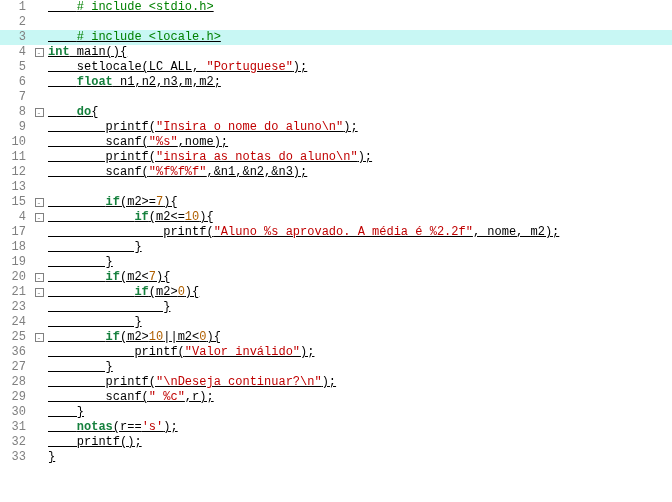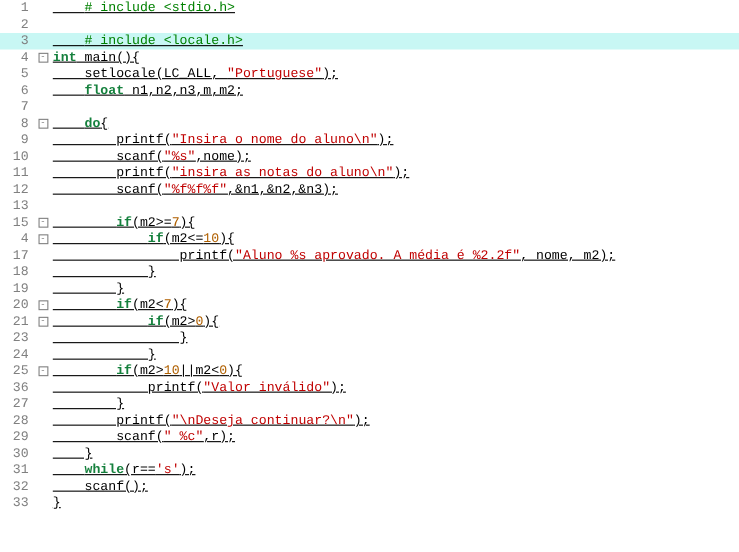--- a/index.html
+++ b/index.html
@@ -72,16 +72,16 @@
     <div class="line"><div class="gutter">20</div><div class="fold"><div class="fold-box">-</div></div><div class="code"><span>        </span><span class="tk-kw">if</span><span>(m2&lt;</span><span class="tk-num">7</span><span>){</span></div></div>
     <div class="line"><div class="gutter">21</div><div class="fold"><div class="fold-box">-</div></div><div class="code"><span>            </span><span class="tk-kw">if</span><span>(m2&gt;</span><span class="tk-num">0</span><span>){</span></div></div>
     <div class="line"><div class="gutter">23</div><div class="fold"></div><div class="code"><span>                }</span></div></div>
     <div class="line"><div class="gutter">24</div><div class="fold"></div><div class="code"><span>            }</span></div></div>
     <div class="line"><div class="gutter">25</div><div class="fold"><div class="fold-box">-</div></div><div class="code"><span>        </span><span class="tk-kw">if</span><span>(m2&gt;</span><span class="tk-num">10</span><span>||m2&lt;</span><span class="tk-num">0</span><span>){</span></div></div>
     <div class="line"><div class="gutter">36</div><div class="fold"></div><div class="code"><span>            printf(</span><span class="tk-str">"Valor inválido"</span><span>);</span></div></div>
     <div class="line"><div class="gutter">27</div><div class="fold"></div><div class="code"><span>        }</span></div></div>
     <div class="line"><div class="gutter">28</div><div class="fold"></div><div class="code"><span>        printf(</span><span class="tk-str">"\nDeseja continuar?\n"</span><span>);</span></div></div>
     <div class="line"><div class="gutter">29</div><div class="fold"></div><div class="code"><span>        scanf(</span><span class="tk-str">" %c"</span><span>,r);</span></div></div>
     <div class="line"><div class="gutter">30</div><div class="fold"></div><div class="code"><span>    }</span></div></div>
-    <div class="line"><div class="gutter">31</div><div class="fold"></div><div class="code"><span>    </span><span class="tk-kw">while</span><span>(r==</span><span class="tk-str">'s'</span><span>);</span></div></div>
-    <div class="line"><div class="gutter">32</div><div class="fold"></div><div class="code"><span>    scanf();</span></div></div>
+    <div class="line"><div class="gutter">31</div><div class="fold"></div><div class="code"><span>    </span><span class="tk-kw">notas</span><span>(r==</span><span class="tk-str">'s'</span><span>);</span></div></div>
+    <div class="line"><div class="gutter">32</div><div class="fold"></div><div class="code"><span>    printf();</span></div></div>
     <div class="line"><div class="gutter">33</div><div class="fold"></div><div class="code"><span>}</span></div></div>
   </div>
 
 </body></html>

